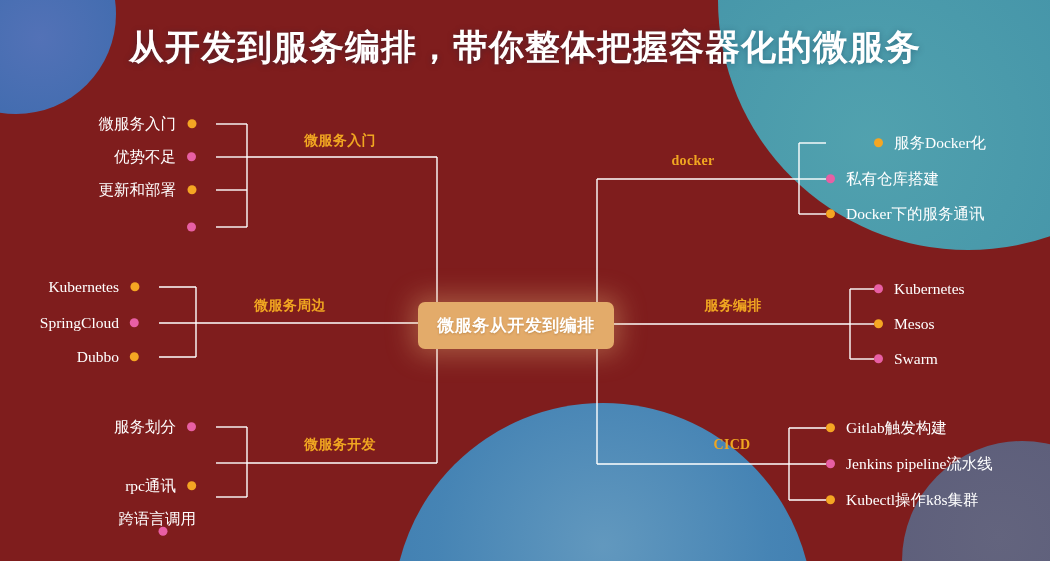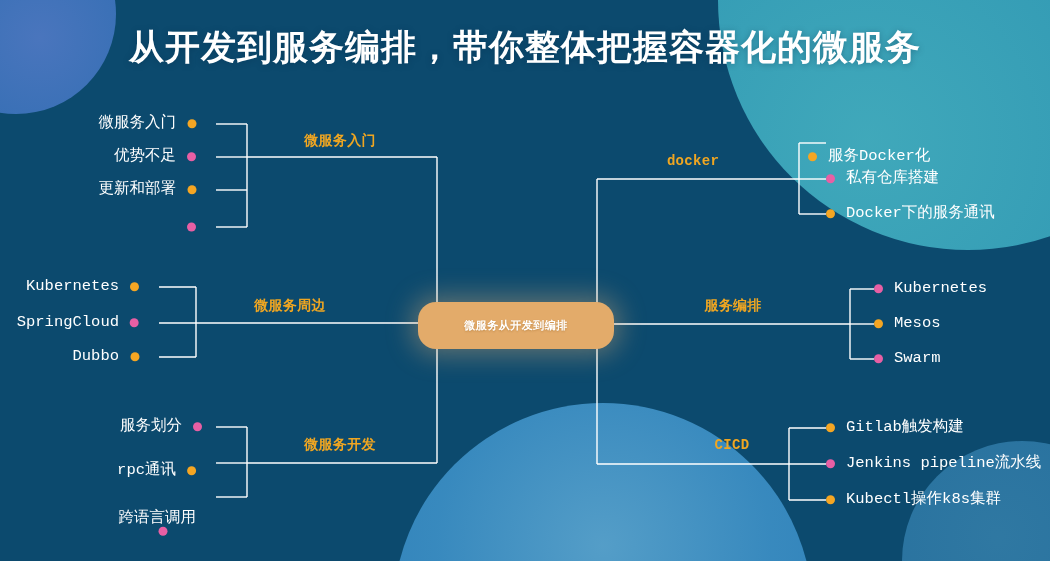--- a/index.html
+++ b/index.html
@@ -6,22 +6,22 @@
   html, body {
     margin: 0;
     padding: 0;
     background: #0a6fa0;
   }
   #stage {
     position: relative;
     width: 1050px;
     height: 561px;
     overflow: hidden;
-    background: #0c4a6e;
-    font-family: Liberation Mono, monospace;
+    background: #7f1d1d;
+    font-family: Liberation Serif, serif;
     -webkit-font-smoothing: antialiased;
   }
 
   
   .bg-layer {
     position: absolute;
     inset: 0;
     overflow: hidden;
     pointer-events: none;
   }
@@ -71,28 +71,28 @@
     width: 1050px; height: 561px;
     pointer-events: none;
   }
   #wires path, #wires line { stroke: #ffffff; stroke-width: 1.4; fill: none; }
 
   
   .center-node {
     position: absolute;
     left: 418px; top: 302px;
     width: 196px; height: 47px;
-    border-radius: 18px;
+    border-radius: 7px;
     background: #e3ab6a;
     box-shadow: 0 0 26px 6px rgba(232,180,120,.38);
     display: flex;
     align-items: center;
     justify-content: center;
     color: #ffffff;
-    font-size: 11px;
+    font-size: 17px;
     font-weight: bold;
     letter-spacing: .5px;
     text-shadow: 0 1px 2px rgba(120,70,10,.3);
   }
 
   
   .branch-title {
     position: absolute;
     color: #f0a621;
     font-size: 14px;
@@ -200,34 +200,34 @@
       </div>
       <div class="leaf left" style="top: 323px; left: 139px;">
         <span class="leaf-label">SpringCloud</span>
         <span class="dot" style="background: rgb(232, 95, 164);"></span>
       </div>
       <div class="leaf left" style="top: 357px; left: 139px;">
         <span class="leaf-label">Dubbo</span>
         <span class="dot" style="background: rgb(245, 166, 35);"></span>
       </div>
       <div class="branch-title" style="left: 290px; top: 306px;">微服务周边</div>
-      <div class="leaf left" style="top: 427px; left: 196px; margin-left: 6px;">
+      <div class="leaf left" style="top: 427px; left: 196px;">
         <span class="leaf-label">服务划分</span>
         <span class="dot" style="background: rgb(232, 95, 164);"></span>
       </div>
-      <div class="leaf left" style="top: 471px; left: 196px;">
+      <div class="leaf left" style="top: 486px; left: 196px;">
         <span class="leaf-label">rpc通讯</span>
         <span class="dot" style="background: rgb(245, 166, 35);"></span>
       </div>
       <div class="leaf left" style="top: 523px; left: 196px; flex-direction: column;">
         <span class="leaf-label">跨语言调用</span>
         <span class="dot" style="background: rgb(232, 95, 164);"></span>
       </div>
       <div class="branch-title" style="left: 340px; top: 445px;">微服务开发</div>
-      <div class="leaf right" style="top: 143px; left: 808px; margin-top: 14px;">
+      <div class="leaf right" style="top: 143px; left: 874px;">
         <span class="dot" style="background: rgb(245, 166, 35);"></span>
         <span class="leaf-label">服务Docker化</span>
       </div>
       <div class="leaf right" style="top: 179px; left: 826px;">
         <span class="dot" style="background: rgb(232, 95, 164);"></span>
         <span class="leaf-label">私有仓库搭建</span>
       </div>
       <div class="leaf right" style="top: 214px; left: 826px;">
         <span class="dot" style="background: rgb(245, 166, 35);"></span>
         <span class="leaf-label">Docker下的服务通讯</span>

